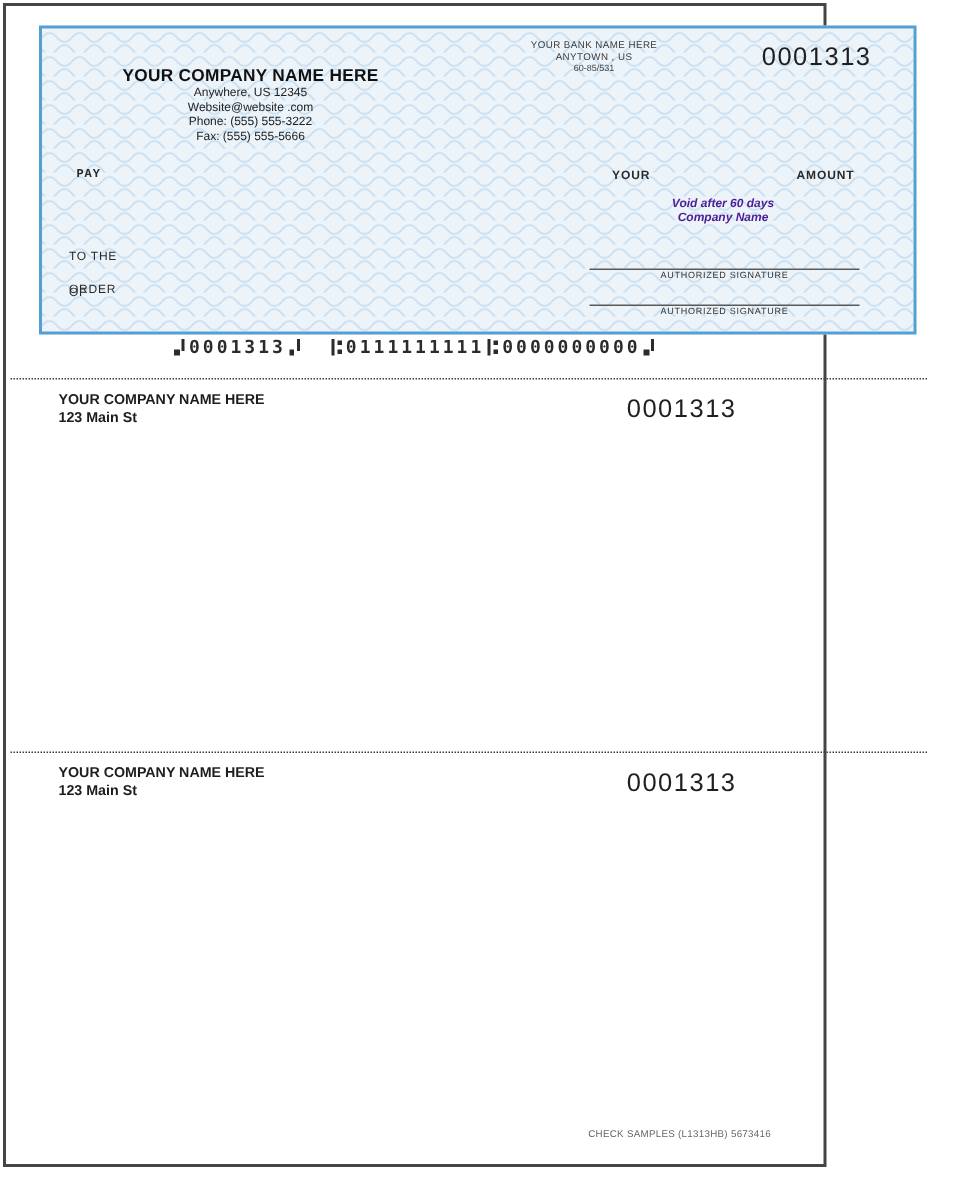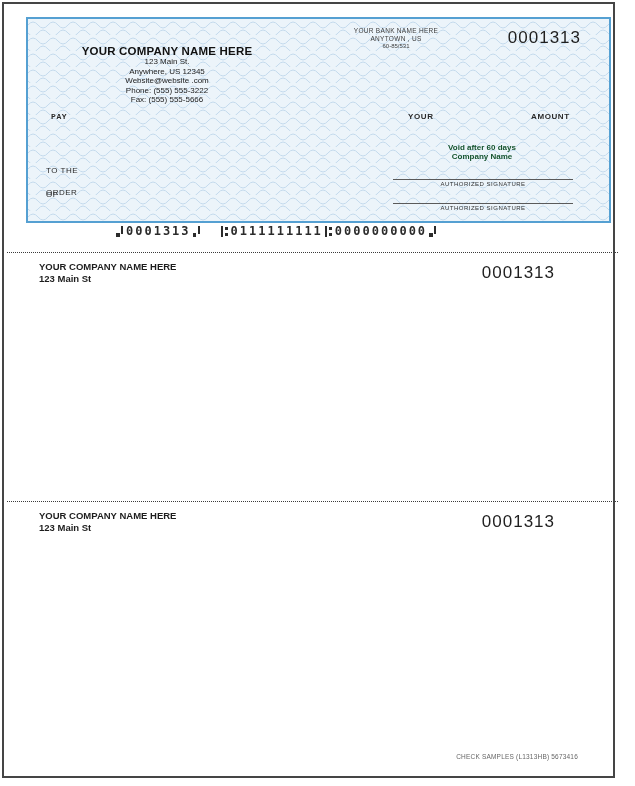--- a/index.html
+++ b/index.html
@@ -3,21 +3,21 @@
 <meta charset="utf-8">
 <style>
   * { margin:0; padding:0; box-sizing:border-box; }
   html,body { background:#fff; }
   body { font-family:"Liberation Sans", sans-serif; }
   #page {
     position:relative; width:635px; height:786px; background:#ffffff; overflow:hidden;
   }
   
   #sheet {
-    position:absolute; left:2px; top:2px; width:613px; height:776px;
+    position:absolute; left:2px; top:2px; width:549px; height:776px;
     border:2px solid #454545; background:#ffffff;padding-left:14px;
   }
   
   #check {
     position:absolute; left:22px; top:13px; width:585px; height:206px;
     border:2px solid #55a0d2; background:#ecf4fa; overflow:hidden;
   }
   #check .pattern { position:absolute; left:0; top:0; width:100%; height:100%; }
   .bank-block { position:absolute; left:288px; top:8px; width:160px; text-align:center; color:#3c3c3c; }
   .bank-name { font-size:6.5px; letter-spacing:.3px; }
@@ -26,21 +26,21 @@
   .check-number-top {
     position:absolute; top:9px; right:28px; font-size:17px; letter-spacing:1px; color:#1f1f1f;
   }
   .company-block { position:absolute; left:0; top:26px; width:278px; text-align:center; color:#111; }
   .company-name { font-size:11.5px; font-weight:bold; letter-spacing:.2px; }
   .company-line { font-size:8px; line-height:9.5px; color:#222; }
   .lbl { position:absolute; font-size:8px; font-weight:600; letter-spacing:.6px; color:#2a2a2a; }
   .lbl-pay   { left:23px;  top:93px;font-family:Liberation Mono, monospace; }
   .lbl-date  { left:380px; top:93px; }
   .lbl-amount{ left:503px; top:93px; }
-  .void-block { position:absolute; left:393px; top:124px; width:122px; text-align:center; color:#14532d; }
+  .void-block { position:absolute; left:393px; top:112px; width:122px; text-align:center; color:#4c1d95;font-style:italic; }
   .void-line { font-size:8px; font-weight:bold; line-height:9px; }
   .payee-lbl { position:absolute; left:18px; font-size:8px; font-weight:400; letter-spacing:.5px; color:#2a2a2a; }
   .lbl-tothe { top:147px; } .lbl-order { top:159px;margin-top:10px; } .lbl-of { top:171px; }
   .sigline { position:absolute; left:365px; width:180px; border-top:1px solid #5a5a5a; text-align:center; }
   .sig1 { top:160px; } .sig2 { top:184px; }
   .sig-label { font-size:6px; letter-spacing:.5px; color:#333; margin-top:.5px; }
   
   .micr {
     position:absolute; left:110px; top:220px; height:14px;
     font-family:"DejaVu Sans Mono", monospace; font-weight:bold; font-size:12px;
@@ -81,21 +81,20 @@
       <div class="bank-block">
         <div class="bank-name">YOUR BANK NAME HERE</div>
         <div class="bank-city">ANYTOWN , US</div>
         <div class="bank-fraction">60-85/531</div>
       </div>
 
       <div class="check-number-top">0001313</div>
 
       <div class="company-block">
         <div class="company-name">YOUR COMPANY NAME HERE</div>
-        <div class="company-line">123 Main St.</div>
         <div class="company-line">Anywhere, US 12345</div>
         <div class="company-line">Website@website .com</div>
         <div class="company-line">Phone: (555) 555-3222</div>
         <div class="company-line">Fax: (555) 555-5666</div>
       </div>
 
       <div class="lbl lbl-pay">PAY</div>
       <div class="lbl lbl-date">YOUR</div>
       <div class="lbl lbl-amount">AMOUNT</div>
 

